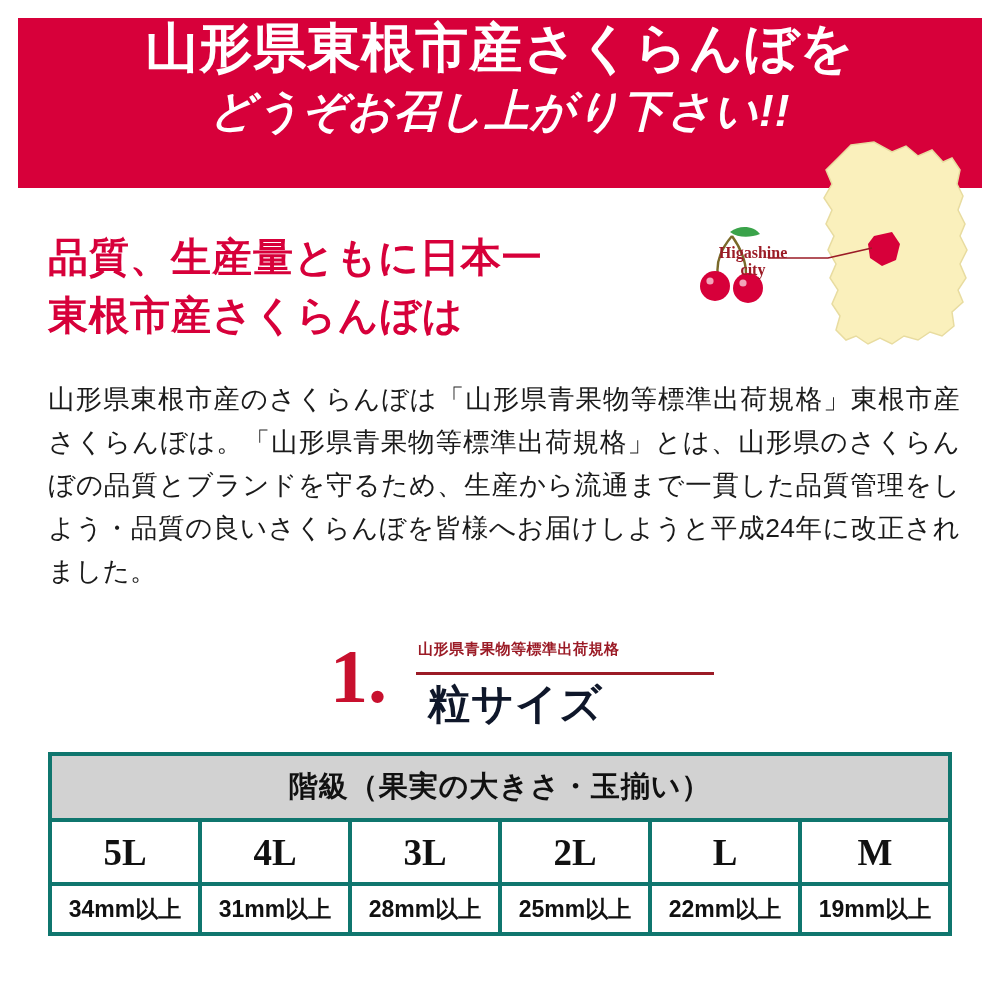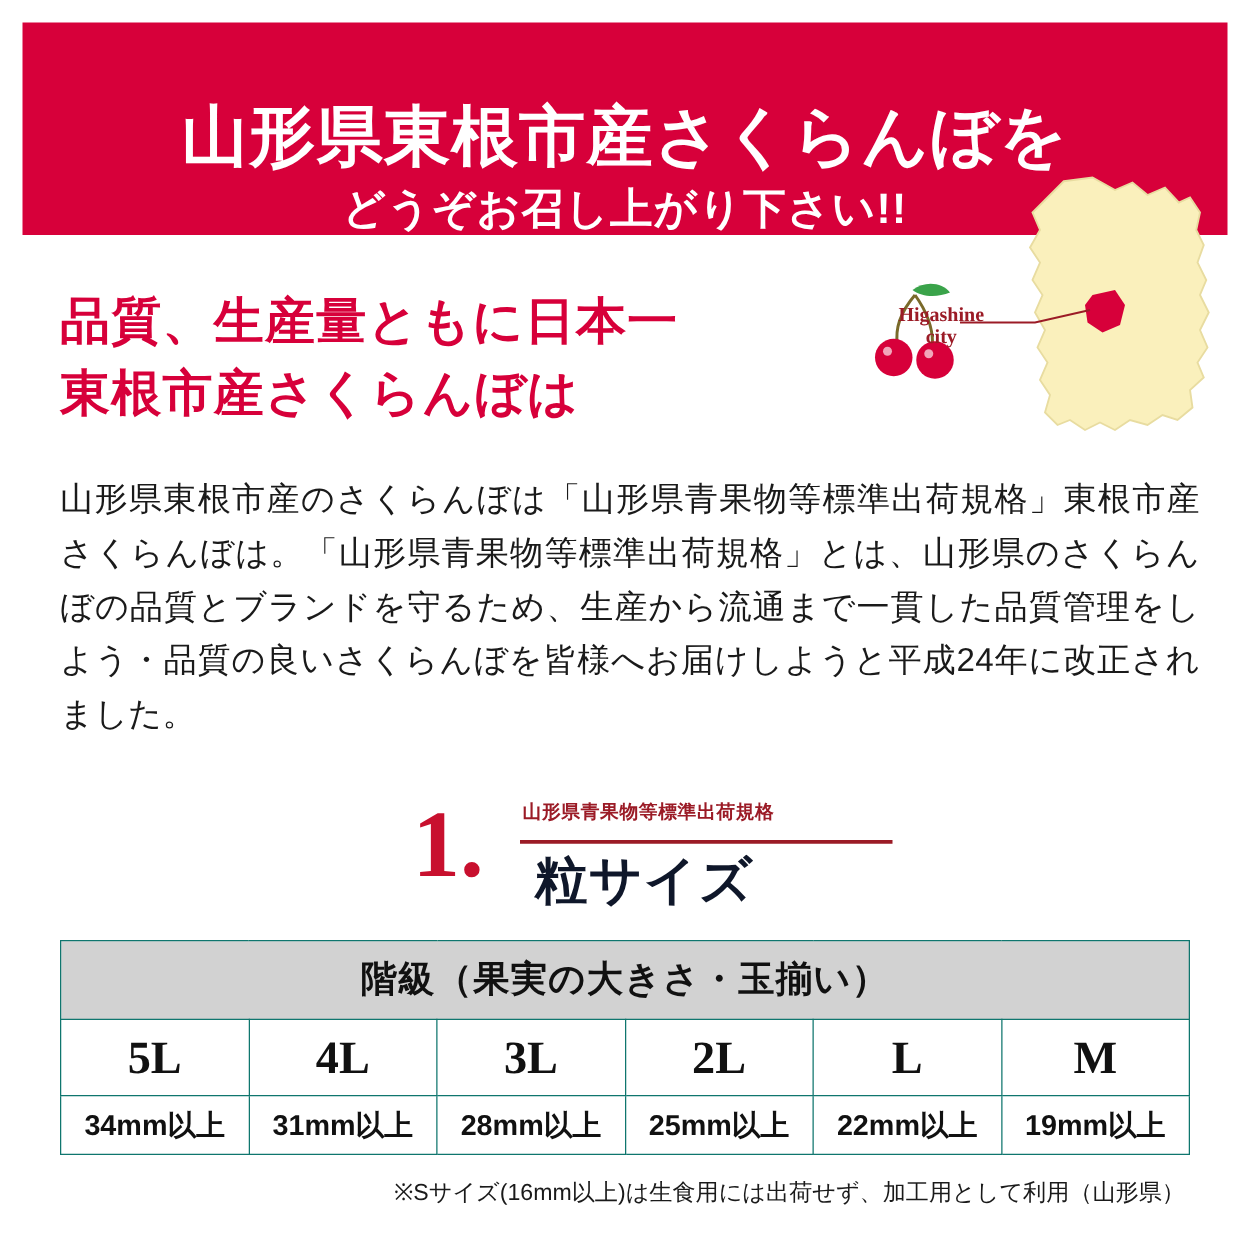--- a/index.html
+++ b/index.html
@@ -26,33 +26,34 @@
     position: absolute;
     left: 18px;
     top: 18px;
     width: 964px;
     height: 170px;
     background: #d7003a;
     box-sizing: border-box;
     display: flex;
     flex-direction: column;
     align-items: center;
-    justify-content: flex-end;
+    justify-content: flex-start;
     color: #ffffff;
   }
   .banner-line1 {
     font-size: 53px;
     font-weight: bold;
     letter-spacing: 1px;
     line-height: 1.15;
     white-space: nowrap;
   }
   .banner-line2 {
-    font-size: 34px;
-    font-weight: bold;
+    font-size: 44px;
+    font-weight: bold;
+    font-style: italic;
     letter-spacing: 1px;
     line-height: 1.2;
     margin-top: 6px;
     white-space: nowrap;
   }
 
   
   .subhead {
     position: absolute;
     left: 48px;
@@ -151,21 +152,21 @@
     left: 48px;
     top: 752px;
     width: 904px;
   }
   table.grade {
     border-collapse: collapse;
     width: 904px;
     table-layout: fixed;
   }
   table.grade td {
-    border: 1px solid #0f766e;
+    border: 4px solid #0f766e;
     text-align: center;
     color: #111111;
   }
   td.head-cell {
     background: #d2d2d2;
     font-size: 29px;
     font-weight: bold;
     height: 60px;
     letter-spacing: 1px;
   }
@@ -266,15 +267,14 @@
         <td class="mm-cell">31mm以上</td>
         <td class="mm-cell">28mm以上</td>
         <td class="mm-cell">25mm以上</td>
         <td class="mm-cell">22mm以上</td>
         <td class="mm-cell">19mm以上</td>
       </tr>
     </tbody>
       </table>
   </div>
 
-  <div class="note">※Sサイズ(16mm以上)は生食用には出荷せず、加工用として利用（山形県）</div>
 
 </div>
 
 </body></html>

